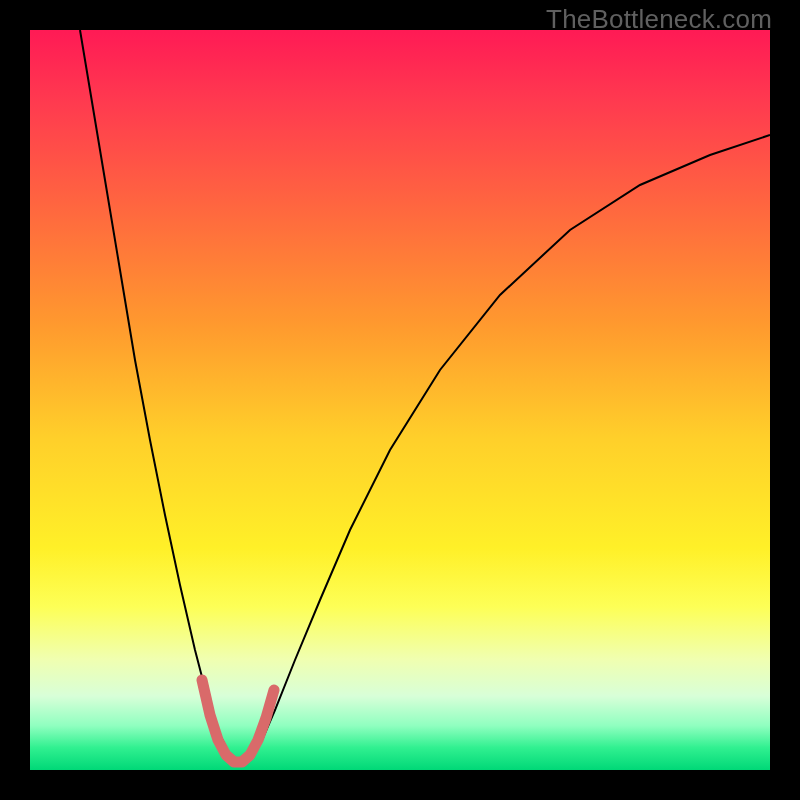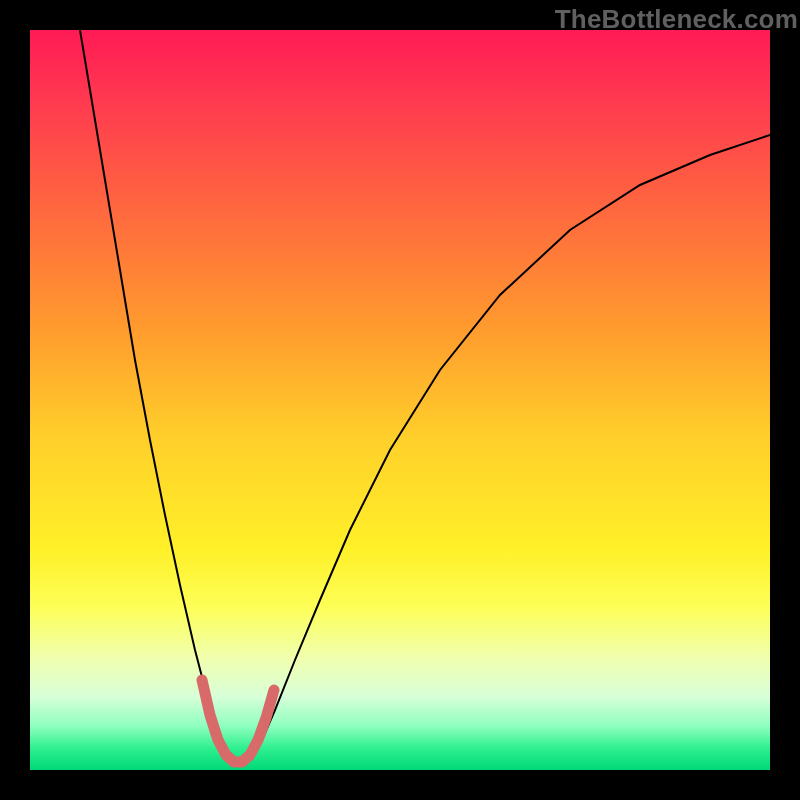--- a/index.html
+++ b/index.html
@@ -34,25 +34,25 @@
       #f0ffb0 85%,
       #d8ffd8 90%,
       #90ffc0 94%,
       #30f090 97%,
       #00d877 100%
     );
   }
   .watermark {
     position: absolute;
     top: 4px;
-    right: 2px;
+    right: 28px;
     color: #606060;
     font-size: 26px;
     letter-spacing: 0.2px;
-    font-weight: 700;
+    font-weight: 400;
     user-select: none;
   }
   svg.curves {
     position: absolute;
     inset: 0;
   }
 </style>
 </head>
 <body>
 

